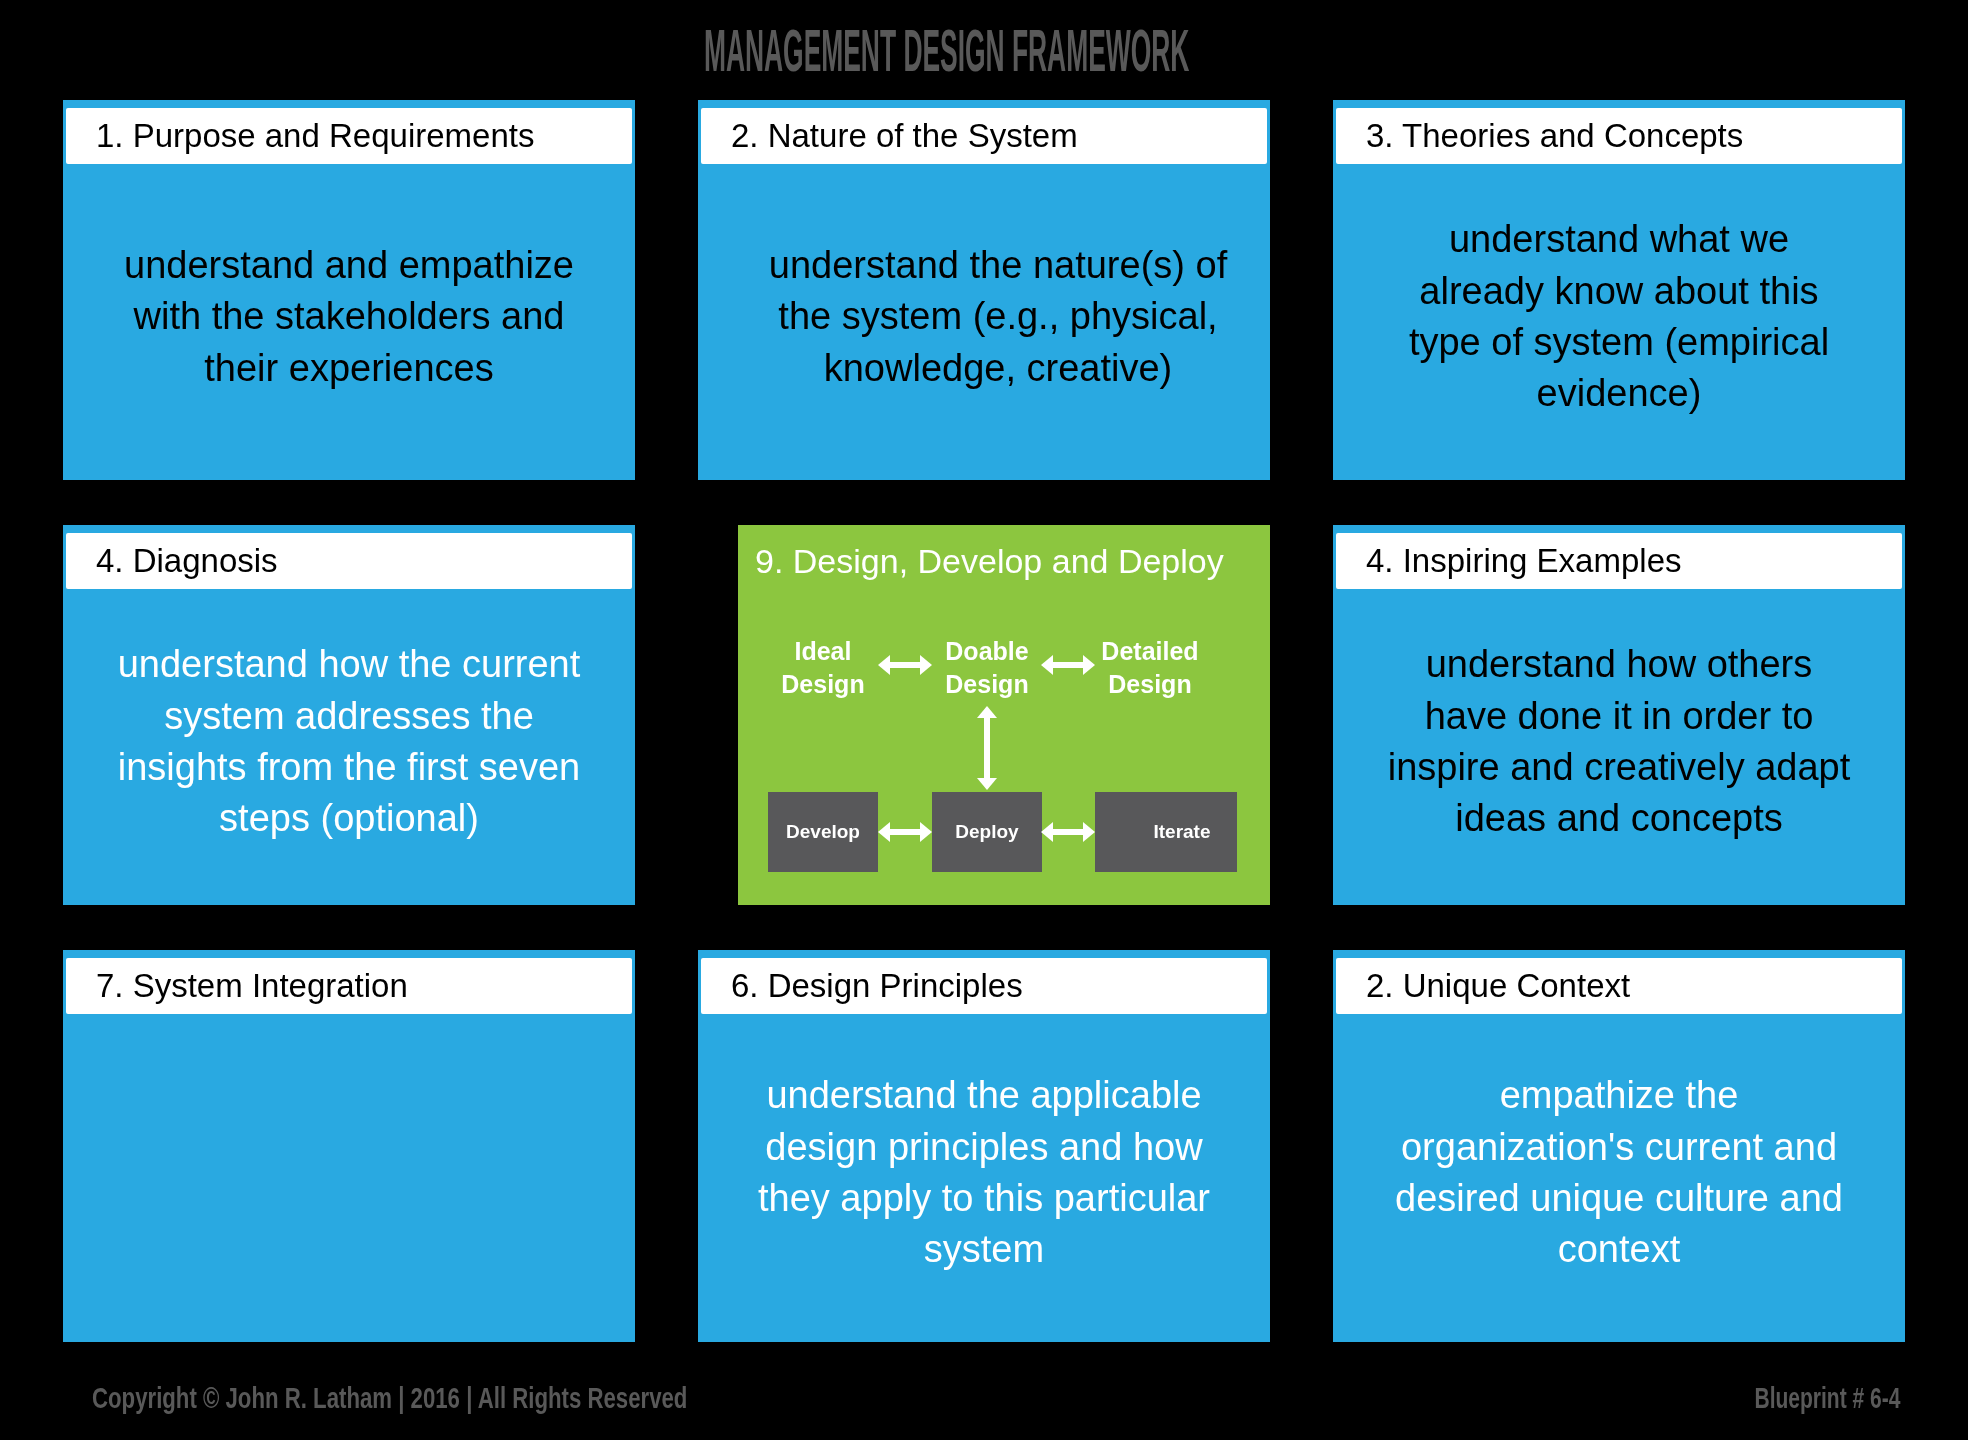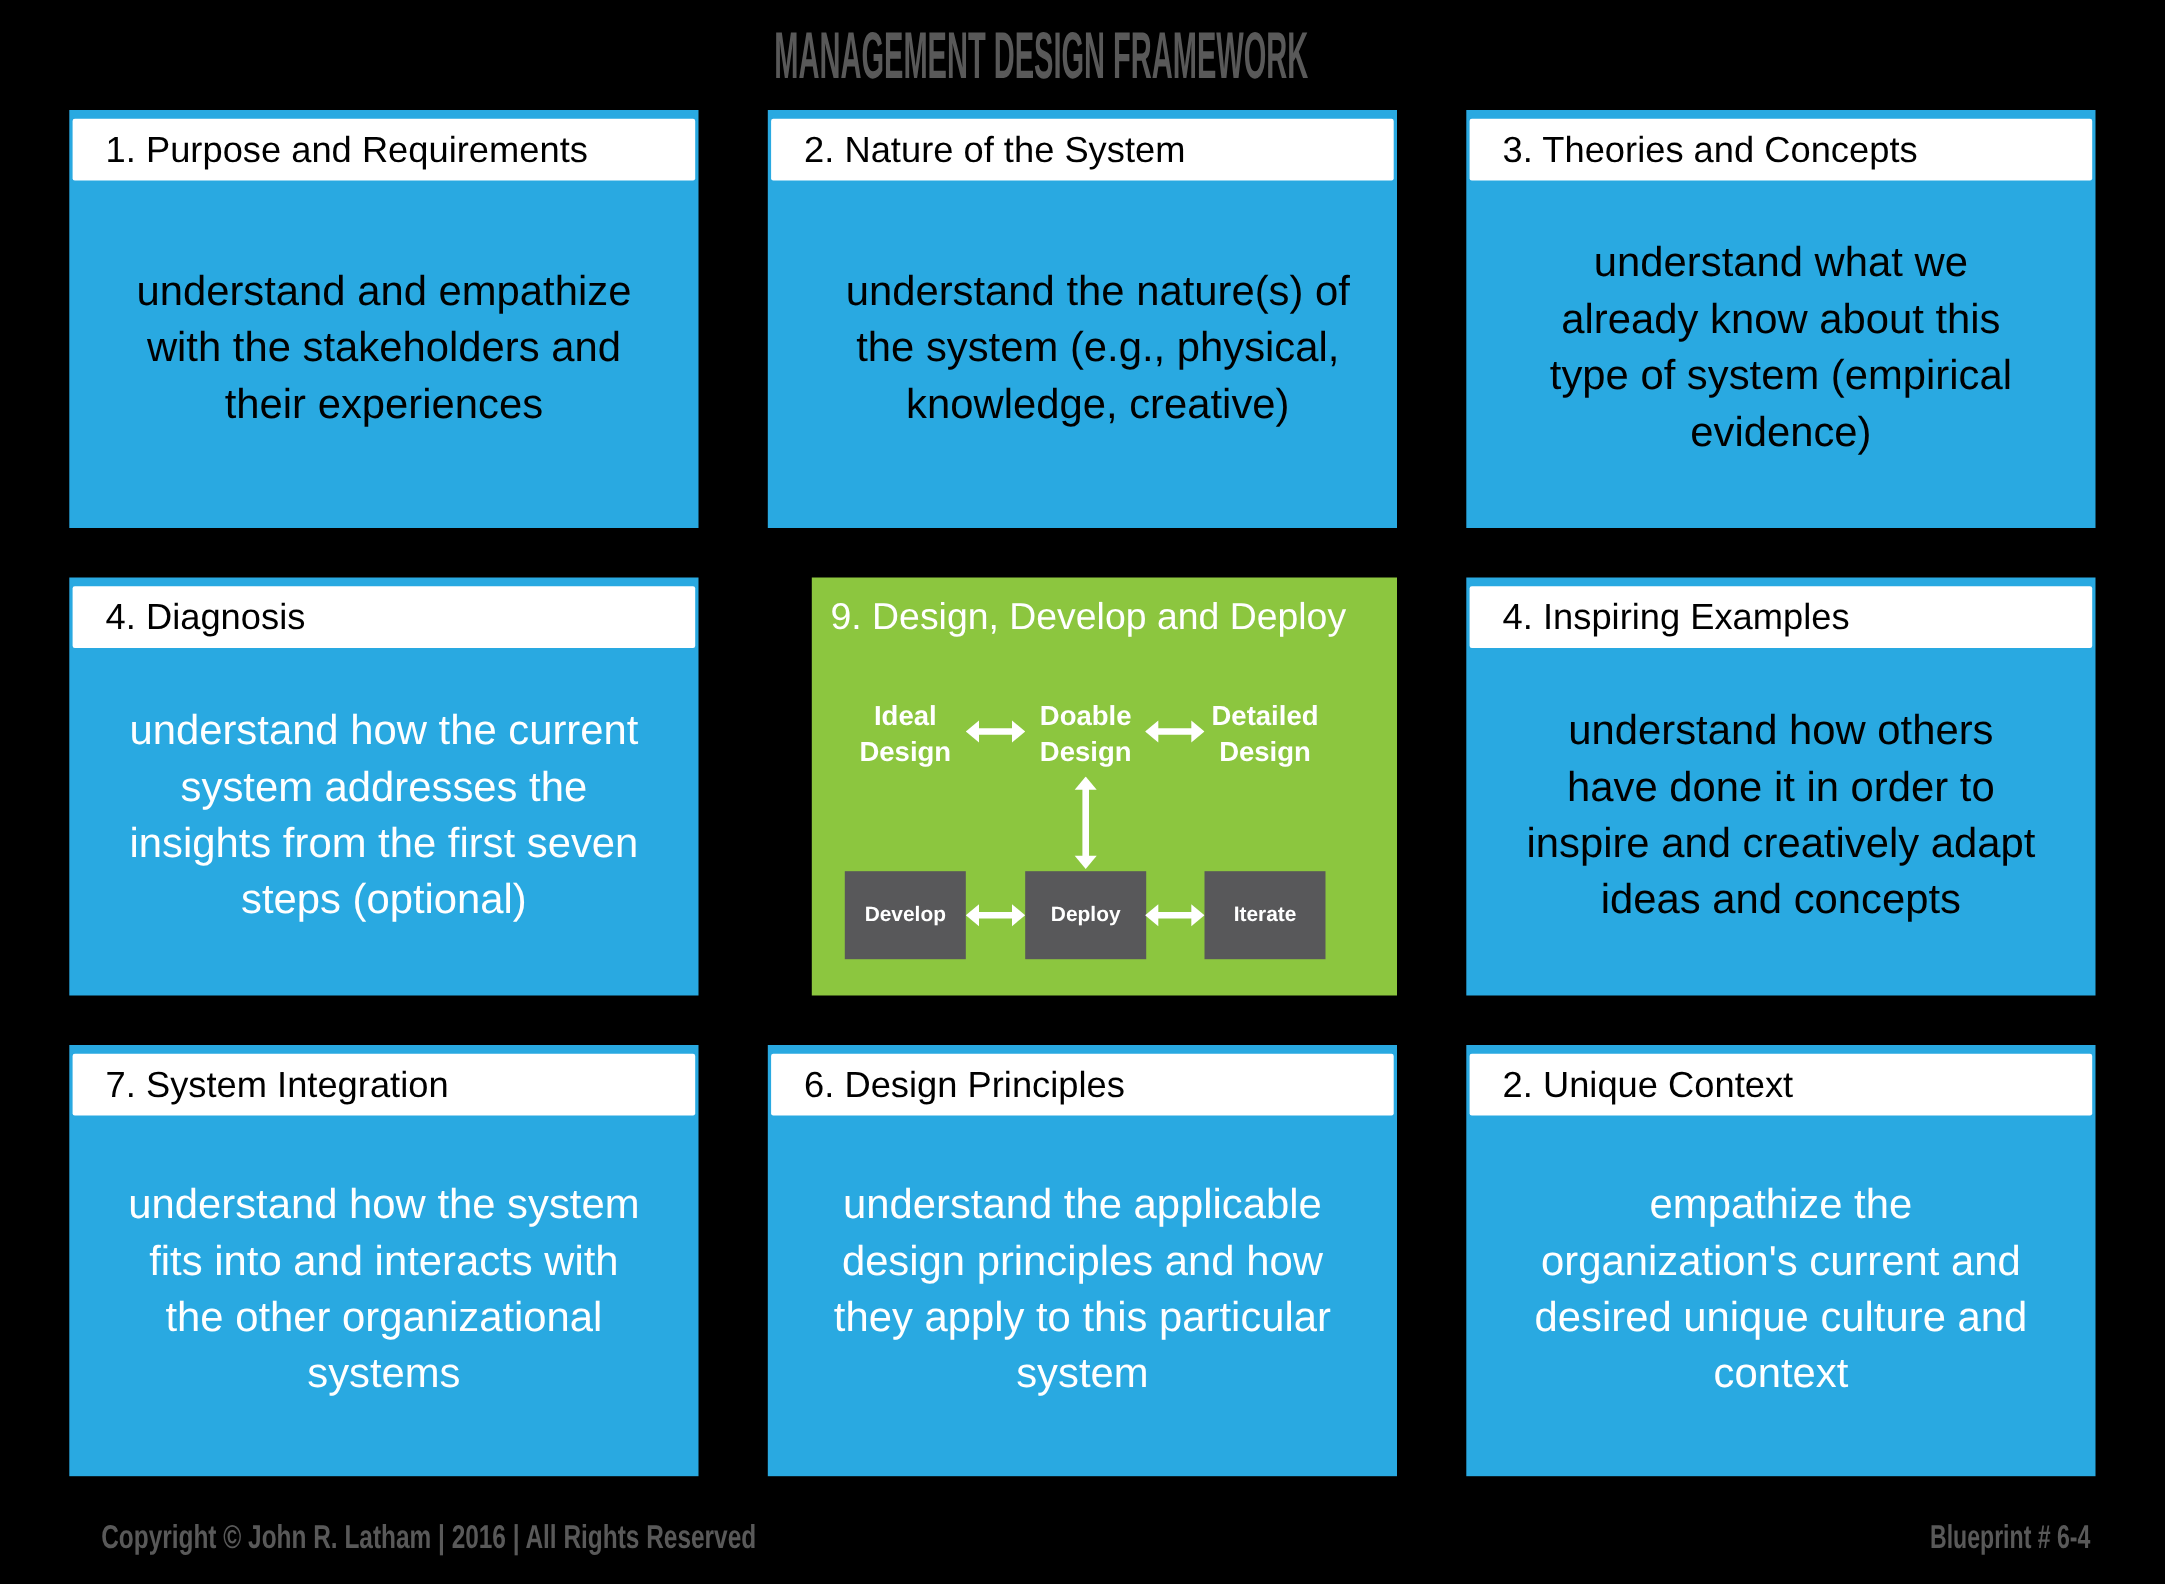--- a/index.html
+++ b/index.html
@@ -213,21 +213,21 @@
       <div class="arrow" style="left:238px; top:181px;">
         <svg width="22" height="84" viewBox="0 0 22 84">
             <line x1="11" y1="11" x2="11" y2="73" stroke="#fff" stroke-width="6"></line>
             <polygon points="1,12 11,0 21,12" fill="#fff"></polygon>
             <polygon points="1,72 11,84 21,72" fill="#fff"></polygon>
           </svg>
       </div>
 
       <div class="abox" style="left:30px;">Develop</div>
       <div class="abox" style="left:194px;">Deploy</div>
-      <div class="abox" style="left:357px;">Iterate</div>
+      <div class="abox" style="left:357px;padding-left:32px;">Iterate</div>
 
       <div class="arrow" style="left:140px; top:296px;">
         <svg width="54" height="22" viewBox="0 0 54 22">
             <line x1="11" y1="11" x2="43" y2="11" stroke="#fff" stroke-width="6"></line>
             <polygon points="12,1 0,11 12,21" fill="#fff"></polygon>
             <polygon points="42,1 54,11 42,21" fill="#fff"></polygon>
           </svg>
       </div>
       <div class="arrow" style="left:303px; top:296px;">
         <svg width="54" height="22" viewBox="0 0 54 22">
@@ -243,24 +243,20 @@
   <div class="box">
     <div class="box-header">4. Inspiring Examples</div>
     <div class="box-body" style="color: rgb(0, 0, 0);">understand how others
 have done it in order to
 inspire and creatively adapt
 ideas and concepts</div>
   </div>
 
   <div class="box">
     <div class="box-header">7. System Integration</div>
-    <div class="box-body" style="color: rgb(255, 255, 255);">understand how the system
-fits into and interacts with
-the other organizational
-systems</div>
   </div>
 
   <div class="box">
     <div class="box-header">6. Design Principles</div>
     <div class="box-body" style="color: rgb(255, 255, 255);">understand the applicable
 design principles and how
 they apply to this particular
 system</div>
   </div>
 

